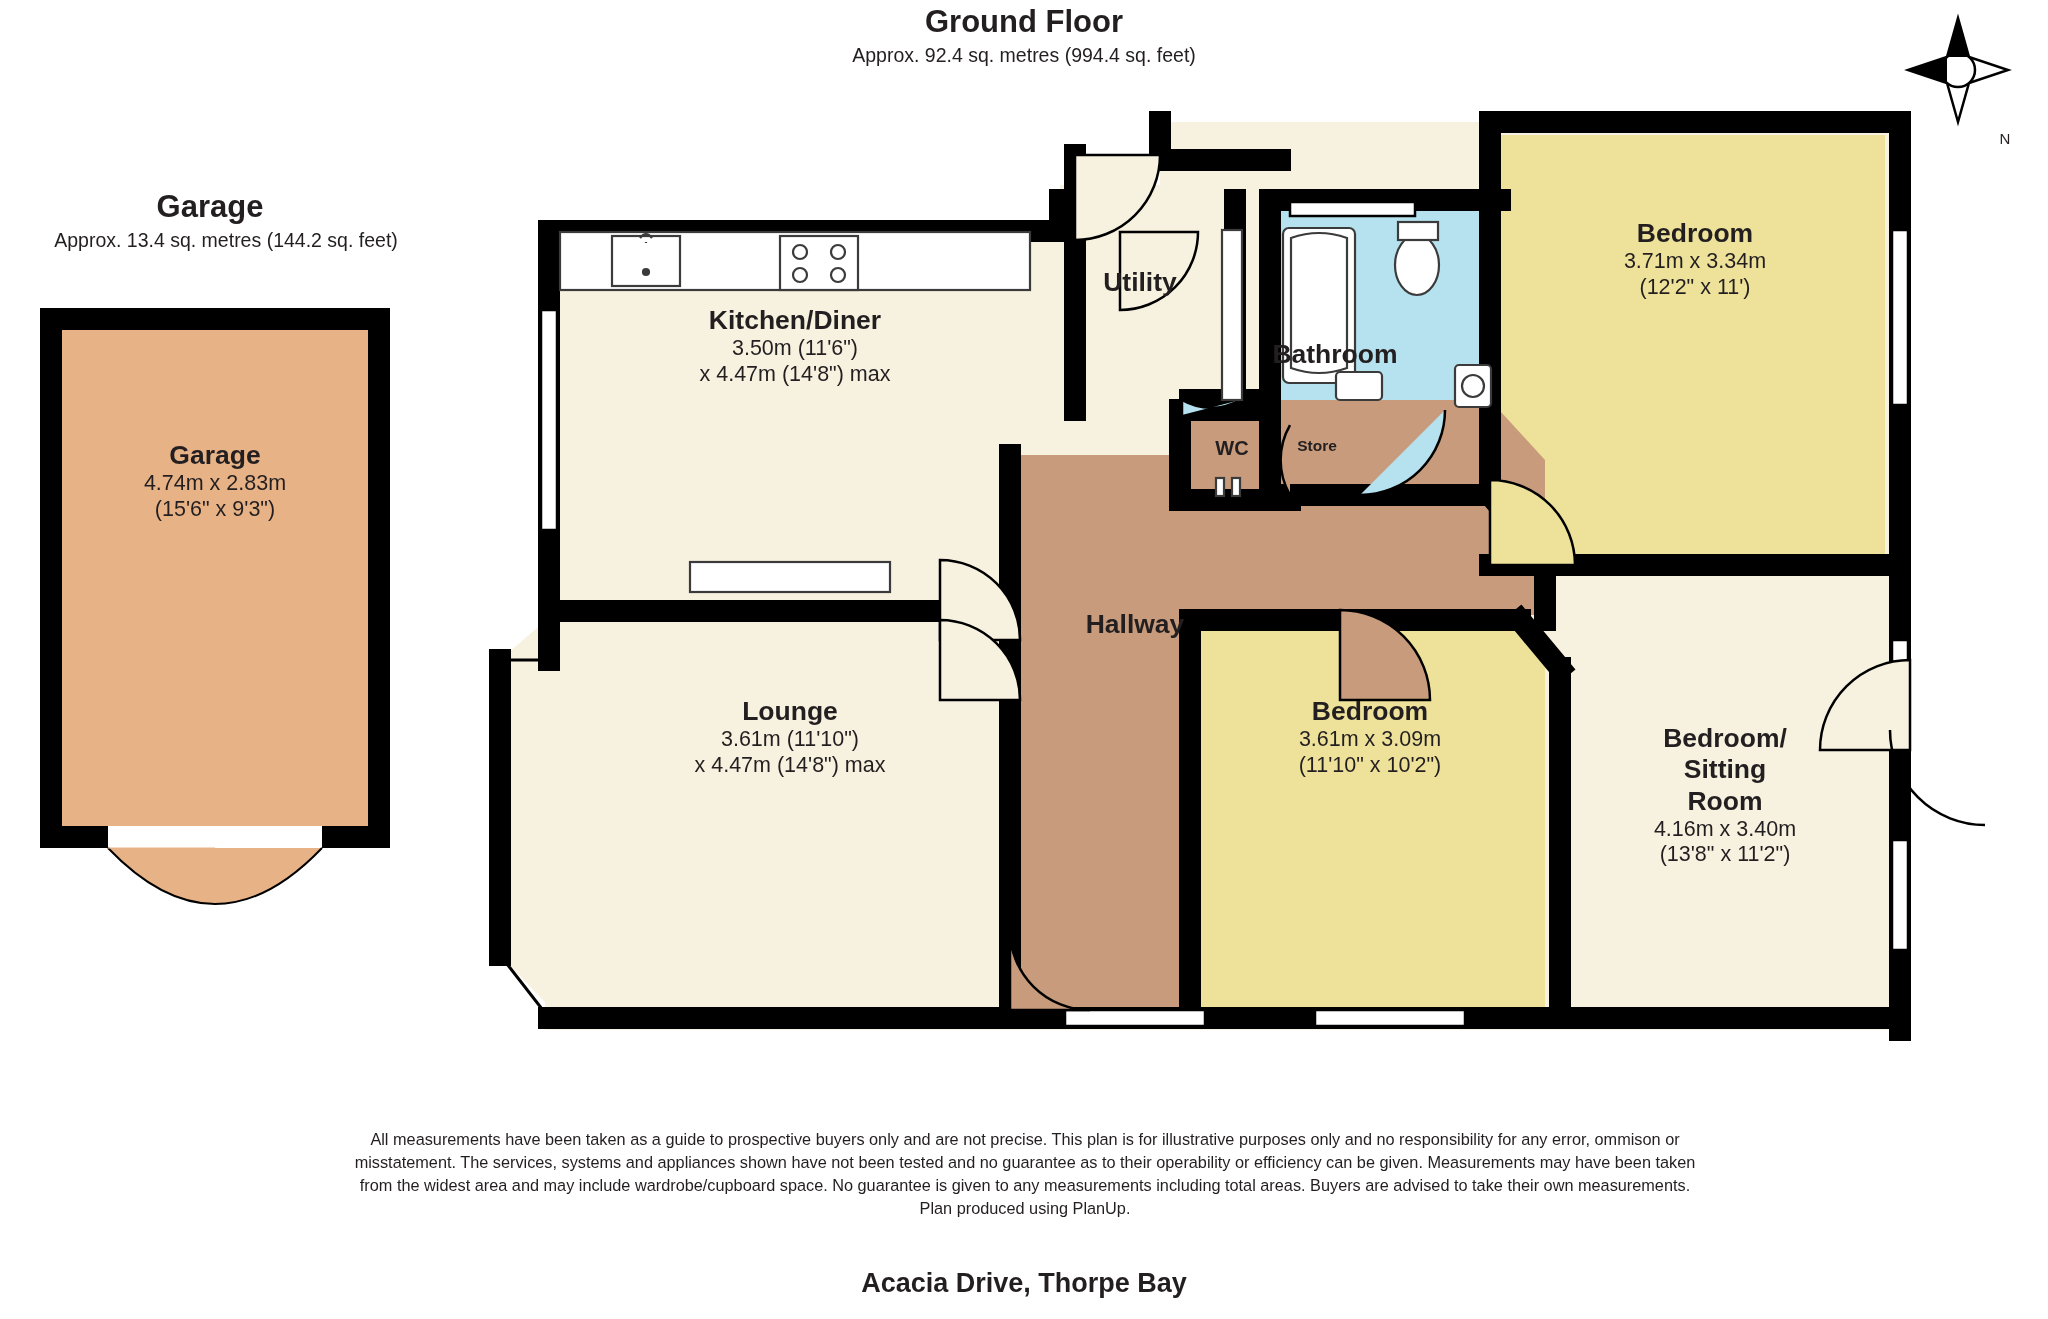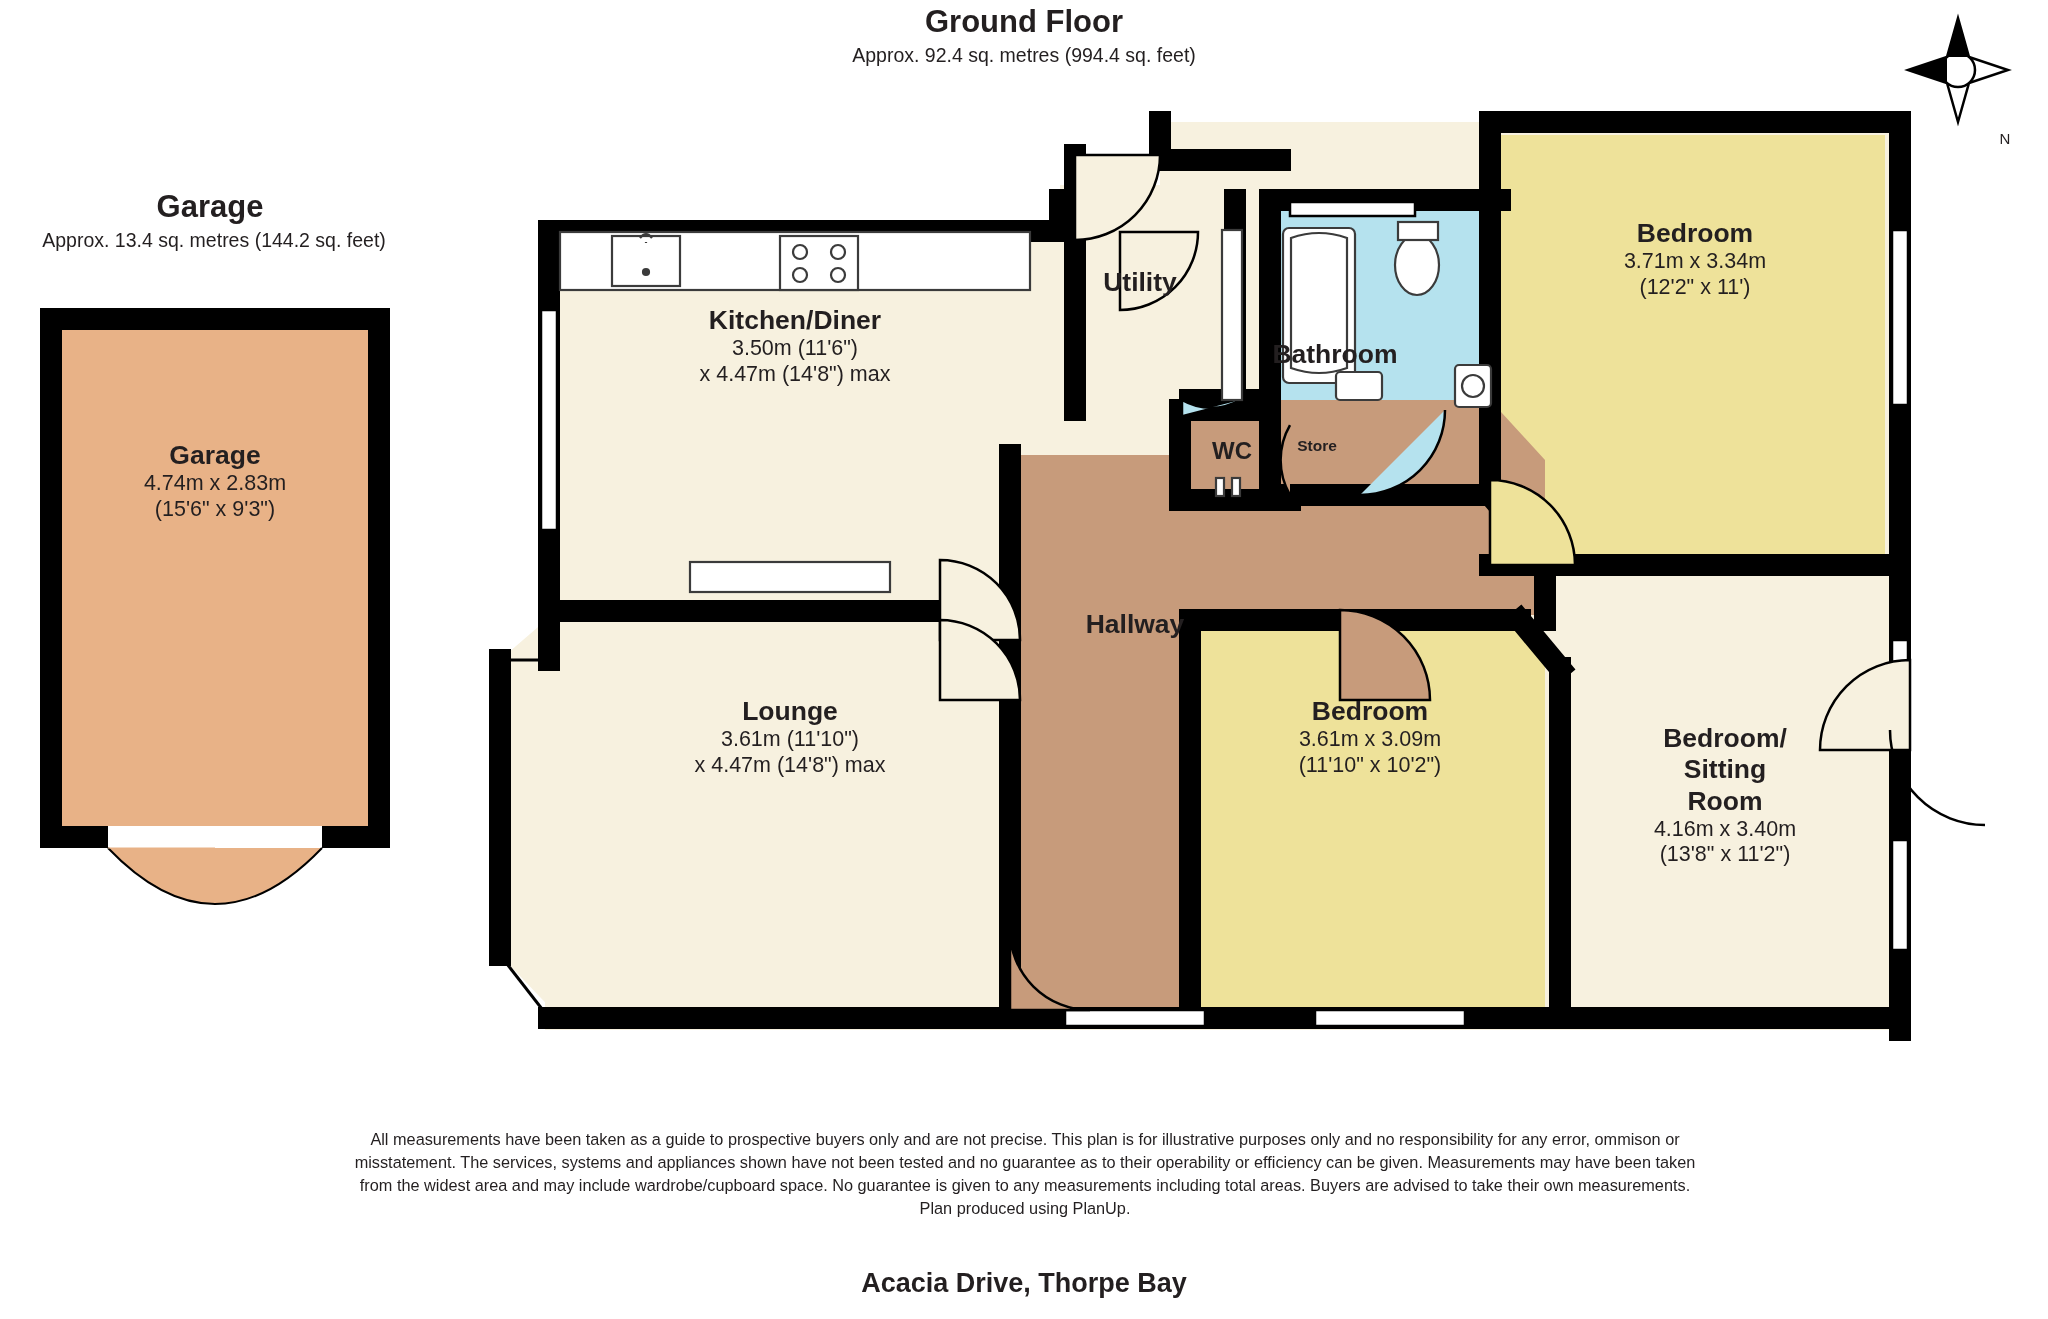--- a/index.html
+++ b/index.html
@@ -11,30 +11,30 @@
     position:relative;
     overflow:hidden;
   }
   .plan{position:absolute;left:0;top:0;width:2048px;height:1092px;}
   .txt{position:absolute;text-align:center;line-height:1.18;}
 
   
   #floor-title{left:824px;top:4px;width:400px;font-size:31px;font-weight:bold;}
   #floor-sub{left:824px;top:44px;width:400px;font-size:19.5px;}
   #garage-title{left:0px;top:189px;width:420px;font-size:31px;font-weight:bold;}
-  #garage-sub{left:4px;top:229px;width:420px;font-size:19.5px;}
+  #garage-sub{left:16px;top:229px;width:420px;font-size:19.5px;}
 
   #total-area{left:424px;top:1078px;width:1200px;font-size:28px;}
   #disclaimer{left:340px;top:1128px;width:1370px;font-size:16.3px;line-height:1.42;text-align:center;}
   #address{left:624px;top:1268px;width:800px;font-size:27px;font-weight:bold;}
 
   
   .roomname{font-size:26.5px;font-weight:bold;}
   .roomdim{font-size:21.5px;}
-  .small-room{font-size:24px;font-weight:bold;}
+  .small-room{font-size:20px;font-weight:bold;}
   .tiny-room{font-size:15.5px;font-weight:bold;}
 
   
   svg{position:absolute;left:0;top:0;}
 </style>
 </head>
 <body>
 
 <div class="plan">
 

